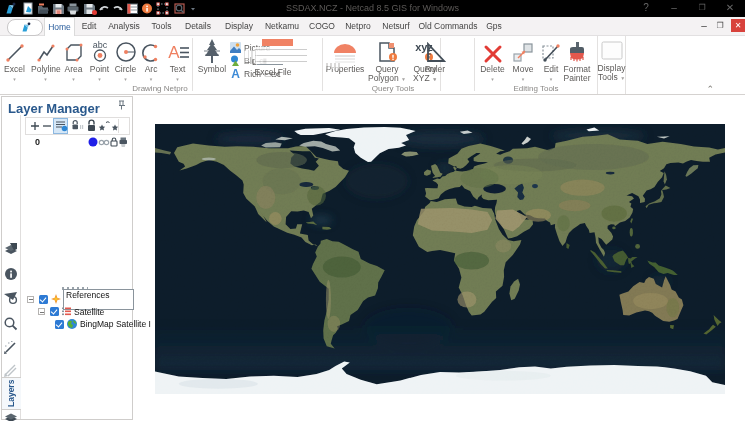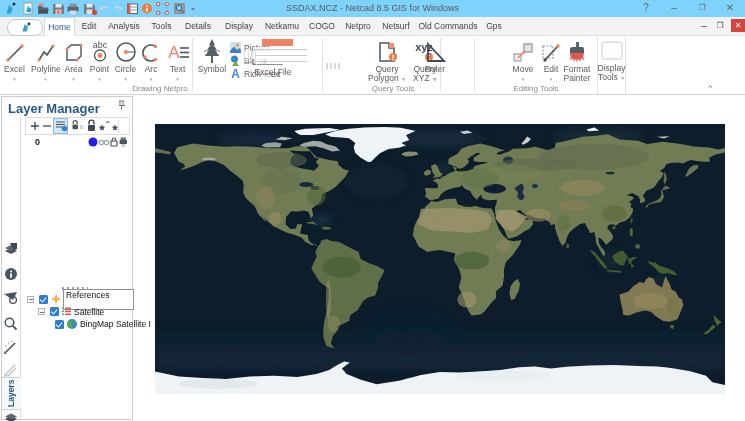--- a/index.html
+++ b/index.html
@@ -1,21 +1,21 @@
 <!DOCTYPE html>
 <html><head>
 <meta charset="utf-8">
 <style>
   * { margin:0; padding:0; box-sizing:border-box; }
   html,body { width:745px; height:421px; overflow:hidden; background:#fff;
     font-family:"Liberation Sans", sans-serif; }
   #win { position:relative; width:745px; height:421px; background:#fff; }
   
   #titlebar { position:absolute; left:0; top:0; width:745px; height:17px;
-    background:#7dd3fc; }
+    background:#000000; }
   #qat { position:absolute; left:3px; top:1px; height:15px; display:flex;
     align-items:center; gap:0; }
   #title-text { position:absolute; left:0; right:0; top:0; height:17px;
     text-align:center; font-size:9px; color:#5d5a58; line-height:17px; }
   .winbtn { position:absolute; top:0; width:30px; height:17px; text-align:center;
     color:#666; font-size:10px; line-height:16px; }
   
   #tabrow { position:absolute; left:0; top:17px; width:745px; height:19px;
     background:#f4f2f3; border-bottom:1px solid #e2e0e1; }
   #appbtn { position:absolute; left:7px; top:1.5px; width:36px; height:17px;
@@ -261,20 +261,31 @@
           <text x="5.5" y="10" font-size="12" font-weight="bold" fill="#3c8ad6" text-anchor="middle" font-family="Liberation Sans">A</text>
         </svg>Rich <span style="letter-spacing:-1px">▭ext</span></div>
 
     <div style="position:absolute;left:262px;top:3px;width:31px;height:7px;background:#f08264;"></div>
     <div style="position:absolute;left:255px;top:11px;width:52px;height:18px;background:repeating-linear-gradient(#fff 0 2.5px,#c4c4c4 2.5px 3.5px,#fff 3.5px 6px);opacity:.85"></div>
     <div style="position:absolute;left:244px;top:14px;width:13px;height:14px;background:repeating-linear-gradient(90deg,#bbb 0 1.5px,#fff 1.5px 3.5px),repeating-linear-gradient(#fff 0 2px,#aaa 2px 3px);opacity:.45"></div>
     <div style="position:absolute;left:245px;top:21px;width:62px;height:9px;font-size:8.5px;color:#5c5a58;">– L<span style="display:inline-block;width:26px;height:4px;border-bottom:1.2px solid #8a949c"></span></div>
     <div style="position:absolute;left:239px;top:31px;width:68px;text-align:center;font-size:8.5px;color:#5c5a58;">Excel File</div>
     <div class="rsep" style="left:322px;"></div>
 
+    <div class="bigbtn" style="left:325px;width:40px;">
+        <div class="ic">
+          <svg width="26" height="24" viewBox="0 0 26 24">
+            <path d="M2 13 A 11 9 0 0 1 24 13 Z" fill="#f08264"></path>
+            <line x1="3" y1="16" x2="23" y2="16" stroke="#c9c9c9" stroke-width="1"></line>
+            <line x1="3" y1="19" x2="23" y2="19" stroke="#d9d9d9" stroke-width="1"></line>
+            <line x1="3" y1="22" x2="23" y2="22" stroke="#e3e3e3" stroke-width="1"></line>
+          </svg>
+        </div>
+        <div class="lb">Properties</div>
+      </div>
     <div style="position:absolute;left:326px;top:27px;width:14px;height:6px;background:repeating-linear-gradient(90deg,#c2c0be 0 2px,#fff 2px 4px);opacity:.6"></div>
 
     <div class="bigbtn" style="left:367px;width:40px;">
         <div class="ic">
           <svg width="22" height="24" viewBox="0 0 22 24">
             <path d="M4 3 L13 3 L13 8 L18 8 L18 21 L4 21 Z" fill="none" stroke="#4a5560" stroke-width="1.5"></path>
             <rect x="13" y="3" width="5" height="5" fill="#f09070"></rect>
             <circle cx="17" cy="17" r="4" fill="#ef7b3f"></circle>
             <rect x="16.3" y="14.8" width="1.4" height="3" fill="#fff"></rect>
             <rect x="16.3" y="18.6" width="1.4" height="1.4" fill="#fff"></rect>
@@ -301,20 +312,29 @@
           <svg width="22" height="22" viewBox="0 0 22 22">
             <path d="M4 2 L4 19 L20 19 Z" fill="none" stroke="#434e58" stroke-width="1.8"></path>
             <path d="M4 6 h2 M4 9 h2 M4 12 h3 M4 15 h2" stroke="#434e58" stroke-width="1"></path>
           </svg>
         </div>
         <div class="lb">Ruler</div>
         <div class="dd">▾</div>
       </div>
     <div class="rsep" style="left:474px;"></div>
 
+    <div class="bigbtn" style="left:477px;width:31px;">
+        <div class="ic">
+          <svg width="20" height="20" viewBox="0 0 20 20">
+            <path d="M3 3 L17 17 M17 3 L3 17" stroke="#e23b35" stroke-width="3" stroke-linecap="round"></path>
+          </svg>
+        </div>
+        <div class="lb">Delete</div>
+        <div class="dd">▾</div>
+      </div>
     <div class="bigbtn" style="left:508px;width:30px;">
         <div class="ic">
           <svg width="22" height="22" viewBox="0 0 22 22">
             <rect x="12" y="2" width="8" height="8" fill="#dfe3e6" stroke="#8a949c" stroke-width="1.2"></rect>
             <rect x="2" y="12" width="7" height="7" fill="#eceef0" stroke="#9aa3ab" stroke-width="1.2"></rect>
             <line x1="6" y1="16" x2="13" y2="9" stroke="#ef8061" stroke-width="1.4"></line>
             <path d="M13 9 l-3.5 0.8 2.6 2.6 Z" fill="#ef8061"></path>
           </svg>
         </div>
         <div class="lb">Move</div>

